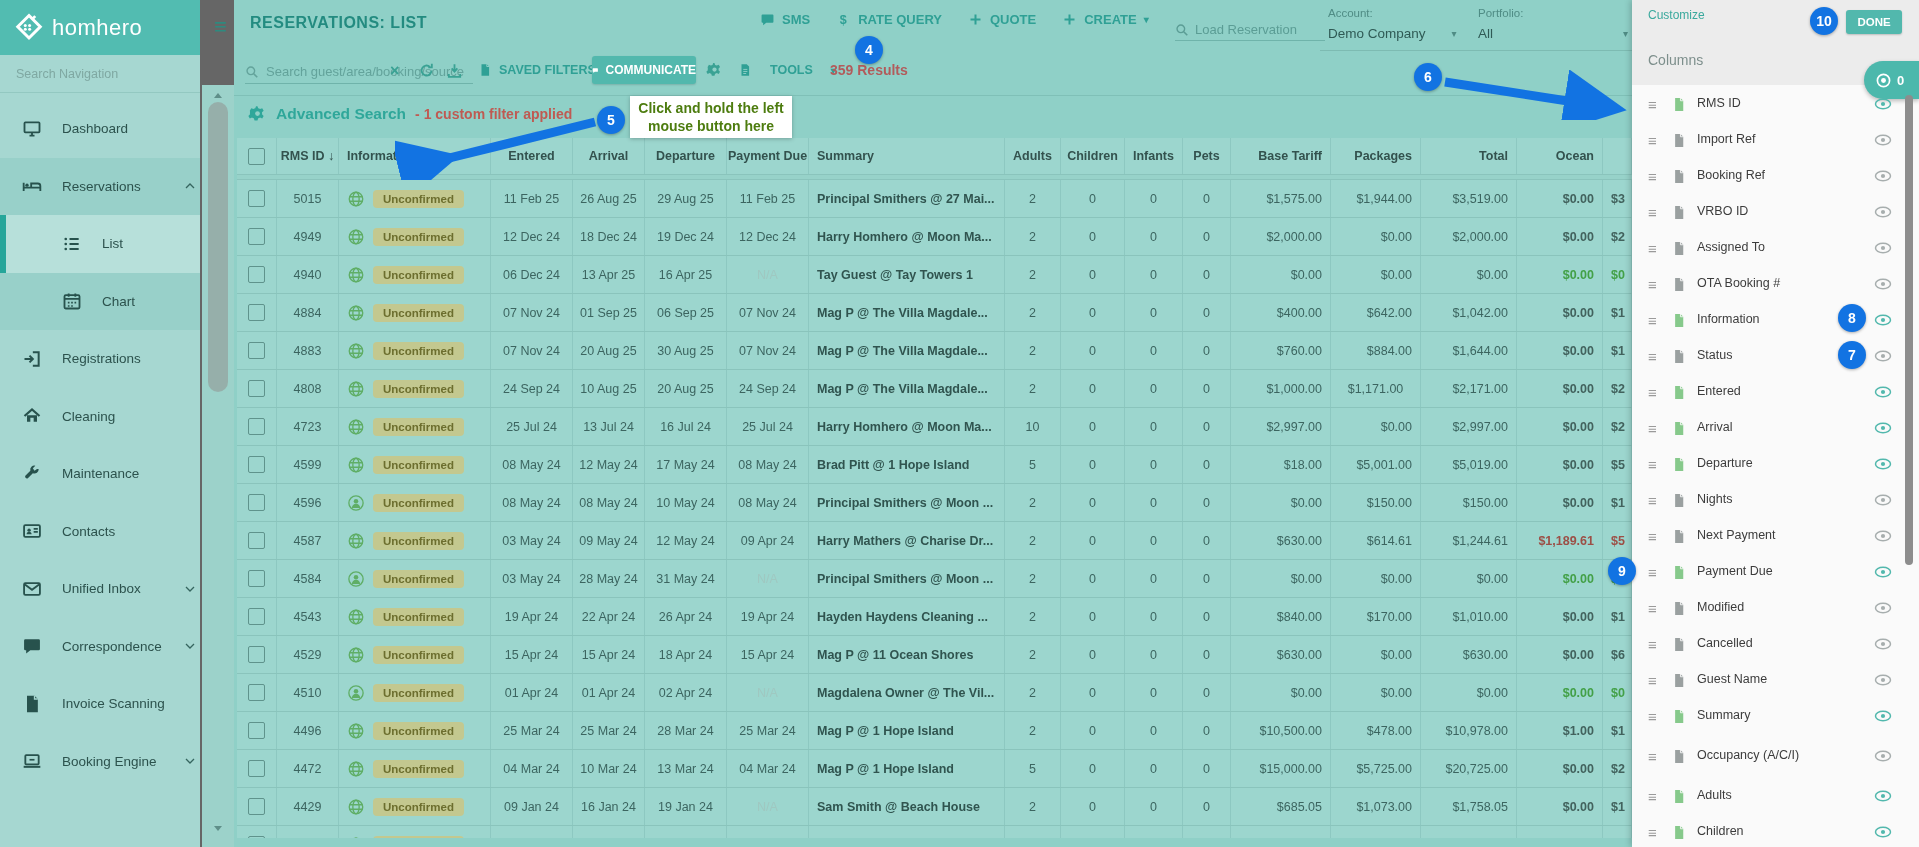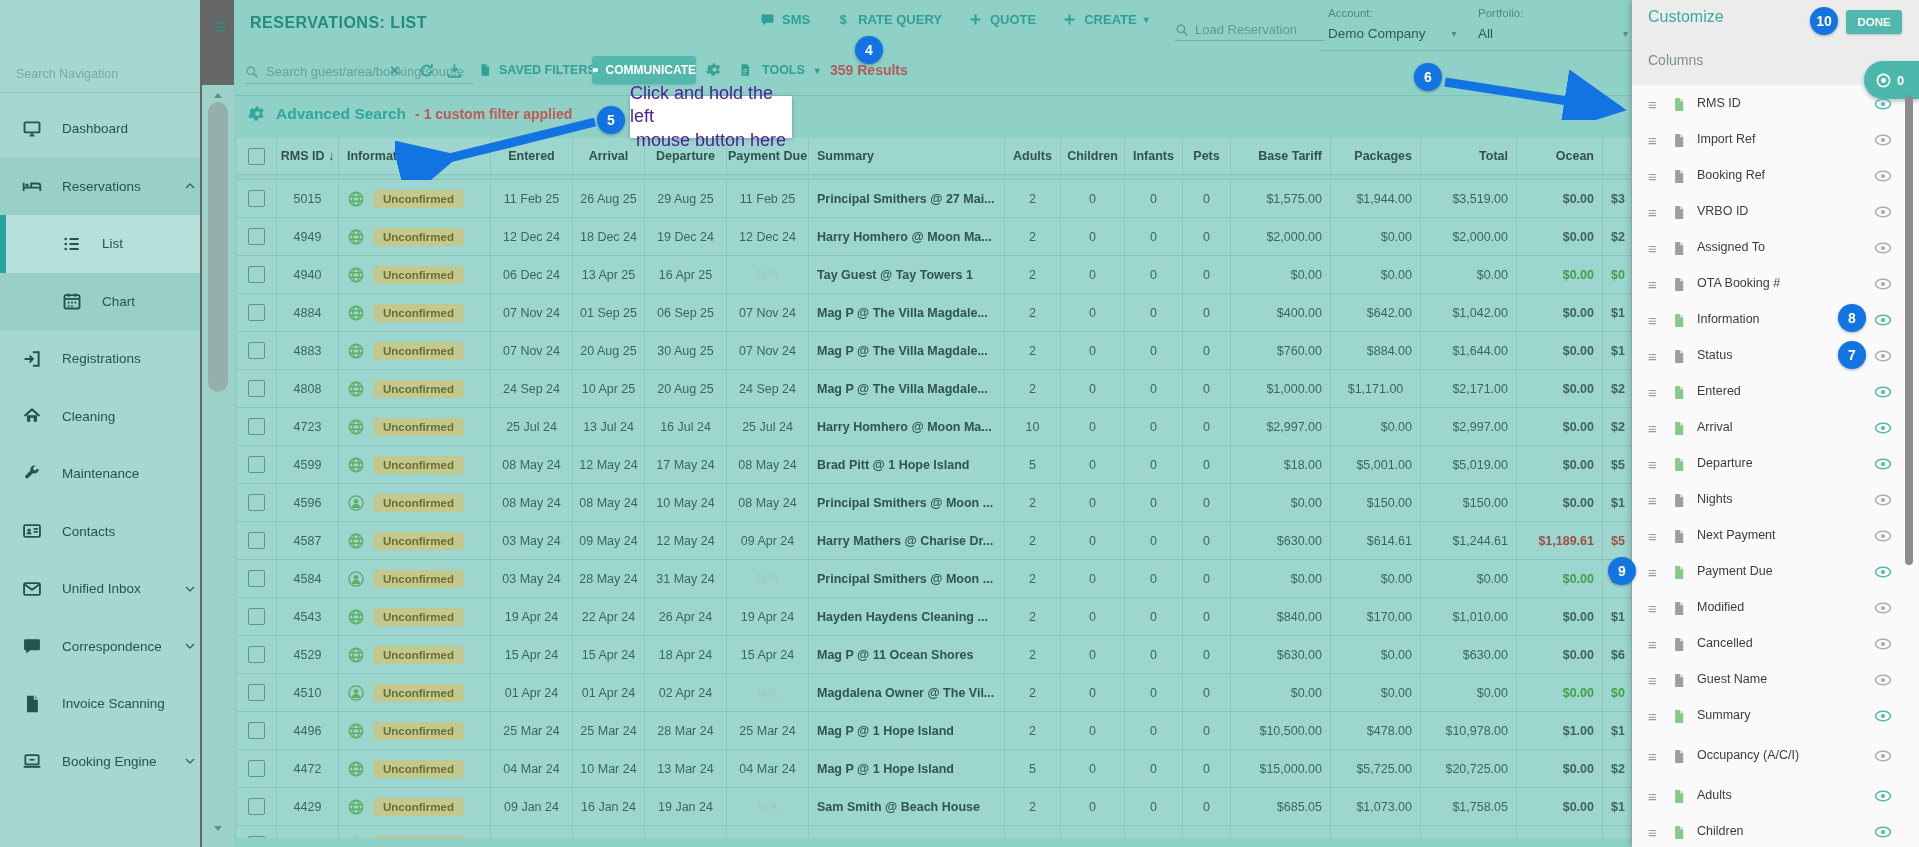--- a/index.html
+++ b/index.html
@@ -47,21 +47,21 @@
   .tb-search{left:245px;top:64px;width:228px;display:flex;align-items:center;gap:7px;border-bottom:1px solid #6fb3aa;padding-bottom:4px;color:#4f938b;}
   .tb-search .ic{width:14px;height:14px;}
   .tb-search span{font-size:13px;color:#63a39b;}
   .tb-ic{top:62px;width:17px;height:17px;color:#3aa294;cursor:pointer;}
   .tb-x{left:390px;top:62px;font-size:16px;font-weight:bold;color:#3aa294;cursor:pointer;}
   .saved{left:478px;top:63px;display:flex;align-items:center;gap:7px;color:#2fa095;font-weight:bold;font-size:12.5px;cursor:pointer;}
   .saved .ic{width:14px;height:14px;}
   .btn-comm{left:592px;top:56px;width:104px;height:28px;background:#52b8ad;border-radius:3px;display:flex;align-items:center;justify-content:center;gap:7px;color:#fff;font-weight:bold;font-size:12px;cursor:pointer;box-shadow:0 1px 2px rgba(0,0,0,.15);}
   .btn-comm .ic{width:13px;height:13px;}
   .gear2{left:706px;top:61px;width:17px;height:17px;color:#3aa294;cursor:pointer;}
-  .tools{left:738px;top:63px;display:flex;align-items:center;gap:10px;color:#2fa095;font-weight:bold;font-size:12.5px;cursor:pointer;}
+  .tools{left:738px;top:63px;display:flex;align-items:center;gap:18px;color:#2fa095;font-weight:bold;font-size:12.5px;cursor:pointer;}
   .tools .ic{width:14px;height:14px;}
   .results{left:830px;top:62px;font-size:14px;font-weight:bold;color:#b25b5b;}
   
   .adv{left:248px;top:104px;display:flex;align-items:center;gap:9px;}
   .adv .ic{width:19px;height:19px;color:#2fa79a;}
   .adv-label{font-size:15.5px;font-weight:bold;color:#2fa79a;}
   .adv-note{font-size:14px;font-weight:bold;color:#bf5a52;}
   
   .tbl{left:237px;top:138px;width:1395px;height:700px;overflow:hidden;background:#9cd6ce;}
   .trow{display:flex;height:37px;align-items:center;border-bottom:1px solid #8ac4bc;}
@@ -75,39 +75,39 @@
   .status-badge{background:#c3c88f;color:#6c6e2e;font-size:11.5px;font-weight:bold;border-radius:4px;padding:3px 10px;margin-left:8px;}
   .info-ic{width:18px;height:18px;color:#5fae66;flex:none;}
   .sum{font-weight:bold;color:#30544f;}
   .na{color:#9fc8c1;}
   .paid-dark{font-weight:bold;color:#42625d;}
   .paid-green{font-weight:bold;color:#43a047;}
   .paid-red{font-weight:bold;color:#9c4f46;}
   
   .panel{left:1632px;top:0;width:287px;height:847px;background:#fafafa;box-shadow:-2px 0 6px rgba(0,0,0,.18);}
   .panel-head{left:1632px;top:0;width:287px;height:85px;background:#ececec;}
-  .panel-title{left:1648px;top:8px;font-size:16px;color:#3aa99d;}
+  .panel-title{left:1648px;top:8px;font-size:12px;color:#3aa99d;}
   .panel-sub{left:1648px;top:52px;font-size:14px;color:#7d8f8c;}
   .btn-done{left:1846px;top:10px;width:56px;height:24px;background:#52b8ad;border:none;border-radius:3px;color:#fff;font-weight:bold;font-size:11.5px;cursor:pointer;box-shadow:0 1px 2px rgba(0,0,0,.2);}
   .chip{left:1864px;top:61px;width:55px;height:38px;background:#4cb8ac;border-radius:20px 0 0 20px;display:flex;align-items:center;gap:6px;padding-left:12px;box-sizing:border-box;color:#fff;font-weight:bold;font-size:13px;box-shadow:0 2px 4px rgba(0,0,0,.25);cursor:pointer;}
   .chip .ic{width:15px;height:15px;}
   .plist{left:1632px;top:86px;width:268px;height:761px;overflow:hidden;}
   .pitem{display:flex;align-items:center;height:36px;position:relative;}
   .pitem.tall{height:44px;}
   .pitem .drag{margin-left:16px;color:#9a9a9a;font-size:15px;letter-spacing:-1px;cursor:grab;width:18px;}
   .pitem .fic{width:15px;height:15px;margin-left:6px;flex:none;}
   .fic.on{color:#86c98b;} .fic.off{color:#9aa0a0;}
   .pitem .plabel{margin-left:10px;font-size:12.5px;color:#3c3c3c;max-width:120px;line-height:1.25;}
   .pitem .eye{position:absolute;right:8px;width:18px;height:18px;cursor:pointer;}
   .eye.on{color:#52b8ad;} .eye.off{color:#a7aeae;}
   .pthumb{left:1905px;top:95px;width:8px;height:470px;background:#8d8d8d;border-radius:4px;}
   
   .badge{width:28px;height:28px;border-radius:50%;background:#1273e2;color:#fff;font-size:14px;font-weight:bold;display:flex;align-items:center;justify-content:center;box-shadow:0 1px 3px rgba(0,0,0,.3);z-index:50;}
   .tooltip{left:630px;top:96px;width:162px;height:42px;background:#ffffff;box-shadow:0 1px 4px rgba(0,0,0,.25);z-index:40;display:flex;flex-direction:column;align-items:center;justify-content:center;}
-  .tooltip div{font-size:18px;font-weight:normal;color:#4c1d95;line-height:1.3;}
+  .tooltip div{font-size:14px;font-weight:bold;color:#4d7c0f;line-height:1.3;}
   .arrow{z-index:45;pointer-events:none;}
 </style>
 </head>
 <body>
 
 <div class="app">
 
   <div class="abs main"></div>
 
   <div class="abs hamburger">≡</div>
@@ -539,21 +539,21 @@
               <circle cx="12" cy="12" r="9" fill="none" stroke="currentColor" stroke-width="1.8"></circle>
               <ellipse cx="12" cy="12" rx="4.2" ry="9" fill="none" stroke="currentColor" stroke-width="1.8"></ellipse>
               <path d="M3.5 9 h17 M3.5 15 h17" stroke="currentColor" stroke-width="1.8"></path>
             </svg></span>
           <span class="status-badge">Unconfirmed</span>
         </div>
         <div class="cell c-center" style="width: 82px; flex: 0 0 auto;">
           <span>24 Sep 24</span>
         </div>
         <div class="cell c-center" style="width: 72px; flex: 0 0 auto;">
-          <span>10 Apr 25</span>
+          <span>10 Aug 25</span>
         </div>
         <div class="cell c-center" style="width: 82px; flex: 0 0 auto;">
           <span>20 Aug 25</span>
         </div>
         <div class="cell c-center" style="width: 82px; flex: 0 0 auto;">
           <span class="">24 Sep 24</span>
         </div>
         <div class="cell " style="width: 196px; flex: 0 0 auto;">
           <span class="sum">Mag P @ The Villa Magdale...</span>
         </div>
@@ -1277,20 +1277,33 @@
         <div class="cell c-right" style="width: 86px; flex: 0 0 auto;">
           <span class="paid-red">$347.00</span>
         </div>
         <div class="cell " style="width: 29px; flex: 0 0 auto;">
           <span class="paid-red">$4</span>
         </div>
       </div>
     </div>
 
   <div class="abs sidebar"></div>
+  <div class="abs logo">
+    <span class="logo-mark">
+      <svg viewBox="0 0 24 24" fill="currentColor">
+          <path d="M12 2 L21 11 L12 20 L3 11 Z" fill="none" stroke="currentColor" stroke-width="2.4"></path>
+          <circle cx="9" cy="10" r="1.2"></circle>
+          <circle cx="12.5" cy="10" r="1.2"></circle>
+          <circle cx="9" cy="13" r="1.2"></circle>
+          <circle cx="12.5" cy="13" r="1.2"></circle>
+          <path d="M15 4.5 L17 2.5" stroke="currentColor" stroke-width="2.2"></path>
+        </svg>
+    </span>
+    <span class="logo-text">homhero</span>
+  </div>
   <div class="abs nav-search">
     <input placeholder="Search Navigation" style="">
   </div>
   <div class="abs nav" id="sidebar-nav">
       <div class="nav-item">
         <span class="ic"><svg class="" viewBox="0 0 24 24" width="100%" height="100%">
             <rect x="3" y="4" width="18" height="12" rx="1" fill="none" stroke="currentColor" stroke-width="2.2"></rect>
             <path d="M9 20 h6 M12 16 v4" stroke="currentColor" stroke-width="2.2"></path>
           </svg></span>
         <span>Dashboard</span>

